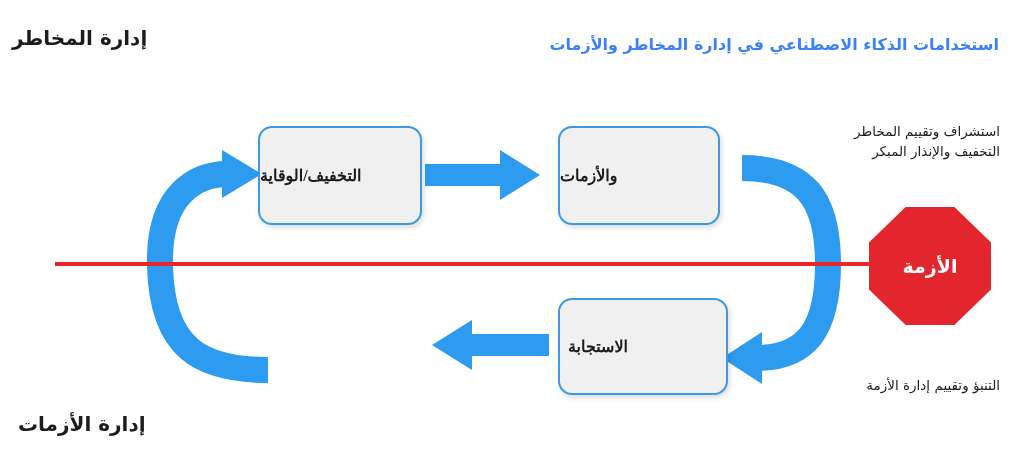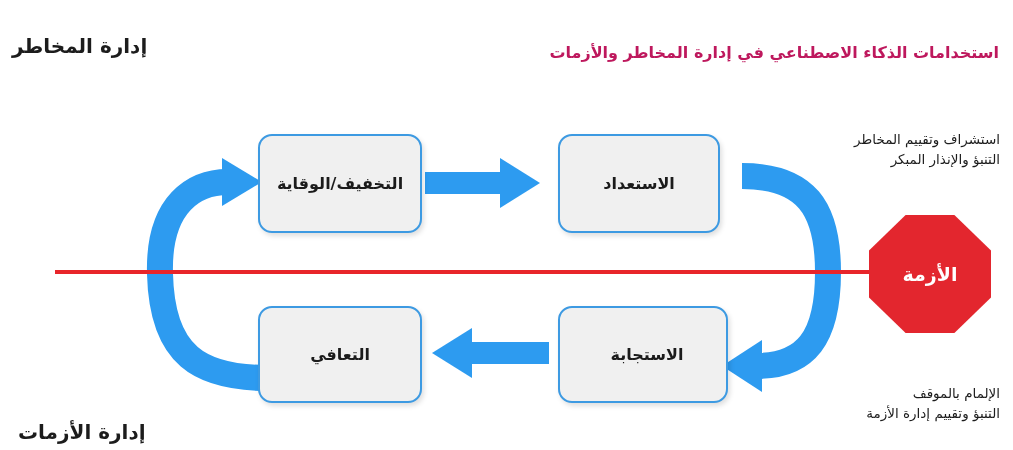--- a/index.html
+++ b/index.html
@@ -4,41 +4,41 @@
 <title>استخدامات الذكاء الاصطناعي في إدارة المخاطر والأزمات</title>
 <style>
   html,body{margin:0;padding:0;}
   body{
     width:1013px;height:450px;
     background:#ffffff;
     font-family:"DejaVu Sans","Liberation Sans",sans-serif;
     overflow:hidden;
     position:relative;
   }
-  #stage{position:absolute;left:0;top:16px;width:1013px;height:370px;}
+  #stage{position:absolute;left:0;top:8px;width:1013px;height:370px;}
 
   
   .corner-label{
     position:absolute;
     font-size:20px;
     font-weight:700;
     color:#1c1c1c;
     white-space:nowrap;
     direction:rtl;
     letter-spacing:0;
   }
   #risk-mgmt-label{left:12px;top:18px;}
   #crisis-mgmt-label{left:18px;top:404px;}
 
   #diagram-title{
     position:absolute;
     right:14px;top:27px;
     font-size:16px;
     font-weight:700;
-    color:#be185d;
+    color:#3b82f6;
     direction:rtl;
     white-space:nowrap;
   }
 
   .annotation{
     position:absolute;
     font-size:13.5px;
     line-height:1.45;
     color:#1c1c1c;
     direction:rtl;
@@ -51,22 +51,23 @@
 
   
   .phase-box{
     position:absolute;
     background:#f0f0f0;
     border:2.5px solid #3d9ae2;
     border-radius:14px;
     box-shadow:2px 3px 5px rgba(0,0,0,0.13);
     display:flex;
     align-items:center;
-    justify-content:center;
+    justify-content:flex-end;
     direction:rtl;
+    font-family:Liberation Serif, serif;
   }
   .phase-box .phase-label{
     font-size:16px;
     font-weight:700;
     color:#1b1b1b;
     white-space:nowrap;
     direction:rtl;
   }
   #box-mitigation{left:258px;top:118px;width:160px;height:95px;}
   #box-preparedness{left:558px;top:118px;width:158px;height:95px;}
@@ -138,38 +139,34 @@
 
   <div class="corner-label" id="crisis-mgmt-label">إدارة الأزمات</div>
 
   <div id="diagram-title">استخدامات الذكاء الاصطناعي في إدارة المخاطر والأزمات</div>
 
   <div class="phase-box" id="box-mitigation">
     <span class="phase-label">التخفيف/الوقاية</span>
   </div>
 
   <div class="phase-box" id="box-preparedness">
-    <span class="phase-label">الاستعداد</span>
+    <span class="phase-label">والأزمات</span>
   </div>
 
   <div class="phase-box" id="box-response">
     <span class="phase-label">الاستجابة</span>
   </div>
 
-  <div class="phase-box" id="box-recovery">
-    <span class="phase-label">التعافي</span>
-  </div>
 
   <div id="crisis-octagon">
     <span class="crisis-label">الأزمة</span>
   </div>
 
   <div class="annotation" id="annotation-top">
     <span>استشراف وتقييم المخاطر</span>
-    <span>التنبؤ والإنذار المبكر</span>
+    <span>التخفيف والإنذار المبكر</span>
   </div>
 
   <div class="annotation" id="annotation-bottom">
-    <span>الإلمام بالموقف</span>
     <span>التنبؤ وتقييم إدارة الأزمة</span>
   </div>
 
 </div>
 
 </body></html>

